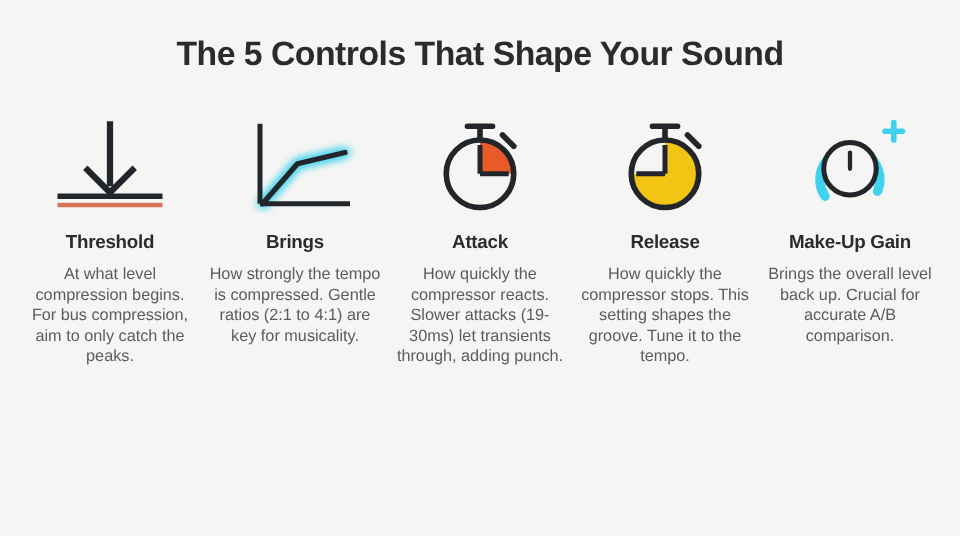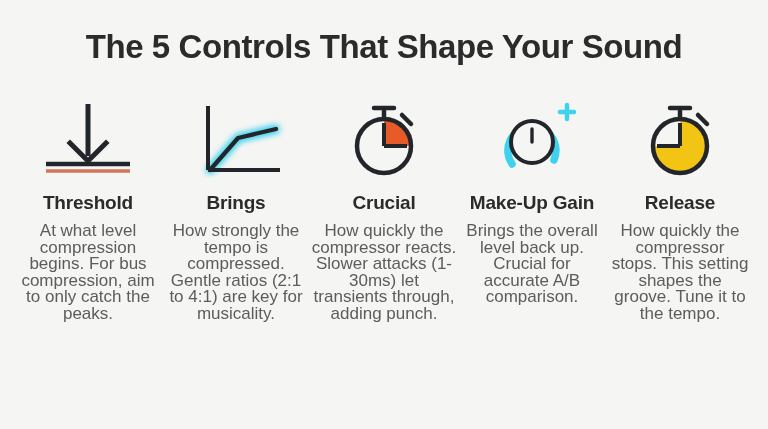--- a/index.html
+++ b/index.html
@@ -17,21 +17,21 @@
     position: relative;
     width: 768px;
     height: 429px;
     box-sizing: border-box;
     display: flex;
     flex-direction: column;
     align-items: center;
   }
   .title {
     margin-top: 28px;
-    font-size: 33px;
+    font-size: 27px;
     font-weight: bold;
     color: #2b2b2b;
     letter-spacing: -0.4px;
     text-align: center;
     white-space: nowrap;
   }
   .cards {
     margin-top: 26px;
     width: 740px;
     display: flex;
@@ -46,30 +46,30 @@
   }
   .icon-box {
     height: 92px;
     width: 100%;
     display: flex;
     align-items: center;
     justify-content: center;
   }
   .card-title {
     margin-top: 8px;
-    font-size: 19px;
+    font-size: 15px;
     font-weight: bold;
     color: #2b2b2b;
     letter-spacing: -0.2px;
     text-align: center;
     white-space: nowrap;
   }
   .card-desc {
     margin-top: 9px;
-    font-size: 17px;
+    font-size: 13px;
     line-height: 16.5px;
     color: #5c5c5c;
     text-align: center;
     width: 138px;
   }
   .card-desc.wide { width: 146px; }
 </style>
 </head>
 <body>
 
@@ -119,48 +119,48 @@
         <svg width="104" height="80" viewBox="0 0 104 80">
           <line x1="42" y1="10" x2="62" y2="10" stroke="#22262a" stroke-width="4.5" stroke-linecap="round"></line>
           <line x1="52" y1="10" x2="52" y2="20" stroke="#22262a" stroke-width="4.5"></line>
           <line x1="70" y1="17" x2="79" y2="26" stroke="#22262a" stroke-width="4.5" stroke-linecap="round"></line>
           <path d="M 52 48 L 52 21 A 27 27 0 0 1 79 48 Z" fill="#e85a27"></path>
           <circle cx="52" cy="48" r="27" fill="none" stroke="#22262a" stroke-width="4.5"></circle>
           <line x1="52" y1="25" x2="52" y2="48" stroke="#22262a" stroke-width="4"></line>
           <line x1="52" y1="48" x2="75" y2="48" stroke="#22262a" stroke-width="4"></line>
         </svg>
       </div>
-      <div class="card-title">Crucial</div>
-      <div class="card-desc wide">How quickly the compressor reacts. Slower attacks (1-30ms) let transients through, adding punch.</div>
-    </div>
-
-    <div class="card">
-      <div class="icon-box">
-        <svg width="104" height="80" viewBox="0 0 104 80">
-          <path d="M 32 66 A 24 24 0 1 1 74 62" fill="none" stroke="#3fd2ee" stroke-width="7.5" stroke-linecap="round"></path>
-          <circle cx="52" cy="44" r="21" fill="#f5f5f3" stroke="#22262a" stroke-width="4"></circle>
-          <line x1="52" y1="31" x2="52" y2="44" stroke="#22262a" stroke-width="3.4" stroke-linecap="round"></line>
-          <line x1="80" y1="14" x2="94" y2="14" stroke="#3fd2ee" stroke-width="4.5" stroke-linecap="round"></line>
-          <line x1="87" y1="7" x2="87" y2="21" stroke="#3fd2ee" stroke-width="4.5" stroke-linecap="round"></line>
-        </svg>
-      </div>
-      <div class="card-title">Make-Up Gain</div>
-      <div class="card-desc">Brings the overall level back up. Crucial for accurate A/B comparison.</div>
+      <div class="card-title">Attack</div>
+      <div class="card-desc wide">How quickly the compressor reacts. Slower attacks (19-30ms) let transients through, adding punch.</div>
     </div>
 
     <div class="card">
       <div class="icon-box">
         <svg width="104" height="80" viewBox="0 0 104 80">
           <line x1="42" y1="10" x2="62" y2="10" stroke="#22262a" stroke-width="4.5" stroke-linecap="round"></line>
           <line x1="52" y1="10" x2="52" y2="20" stroke="#22262a" stroke-width="4.5"></line>
           <line x1="70" y1="17" x2="79" y2="26" stroke="#22262a" stroke-width="4.5" stroke-linecap="round"></line>
           <path d="M 52 48 L 52 21 A 27 27 0 1 1 25 48 Z" fill="#f2c414"></path>
           <circle cx="52" cy="48" r="27" fill="none" stroke="#22262a" stroke-width="4.5"></circle>
           <line x1="52" y1="25" x2="52" y2="48" stroke="#22262a" stroke-width="4"></line>
           <line x1="52" y1="48" x2="29" y2="48" stroke="#22262a" stroke-width="4"></line>
         </svg>
       </div>
       <div class="card-title">Release</div>
       <div class="card-desc">How quickly the compressor stops. This setting shapes the groove. Tune it to the tempo.</div>
     </div>
 
+    <div class="card">
+      <div class="icon-box">
+        <svg width="104" height="80" viewBox="0 0 104 80">
+          <path d="M 32 66 A 24 24 0 1 1 74 62" fill="none" stroke="#3fd2ee" stroke-width="7.5" stroke-linecap="round"></path>
+          <circle cx="52" cy="44" r="21" fill="#f5f5f3" stroke="#22262a" stroke-width="4"></circle>
+          <line x1="52" y1="31" x2="52" y2="44" stroke="#22262a" stroke-width="3.4" stroke-linecap="round"></line>
+          <line x1="80" y1="14" x2="94" y2="14" stroke="#3fd2ee" stroke-width="4.5" stroke-linecap="round"></line>
+          <line x1="87" y1="7" x2="87" y2="21" stroke="#3fd2ee" stroke-width="4.5" stroke-linecap="round"></line>
+        </svg>
+      </div>
+      <div class="card-title">Make-Up Gain</div>
+      <div class="card-desc">Brings the overall level back up. Crucial for accurate A/B comparison.</div>
+    </div>
+
   </div>
 </div>
 
 </body></html>

